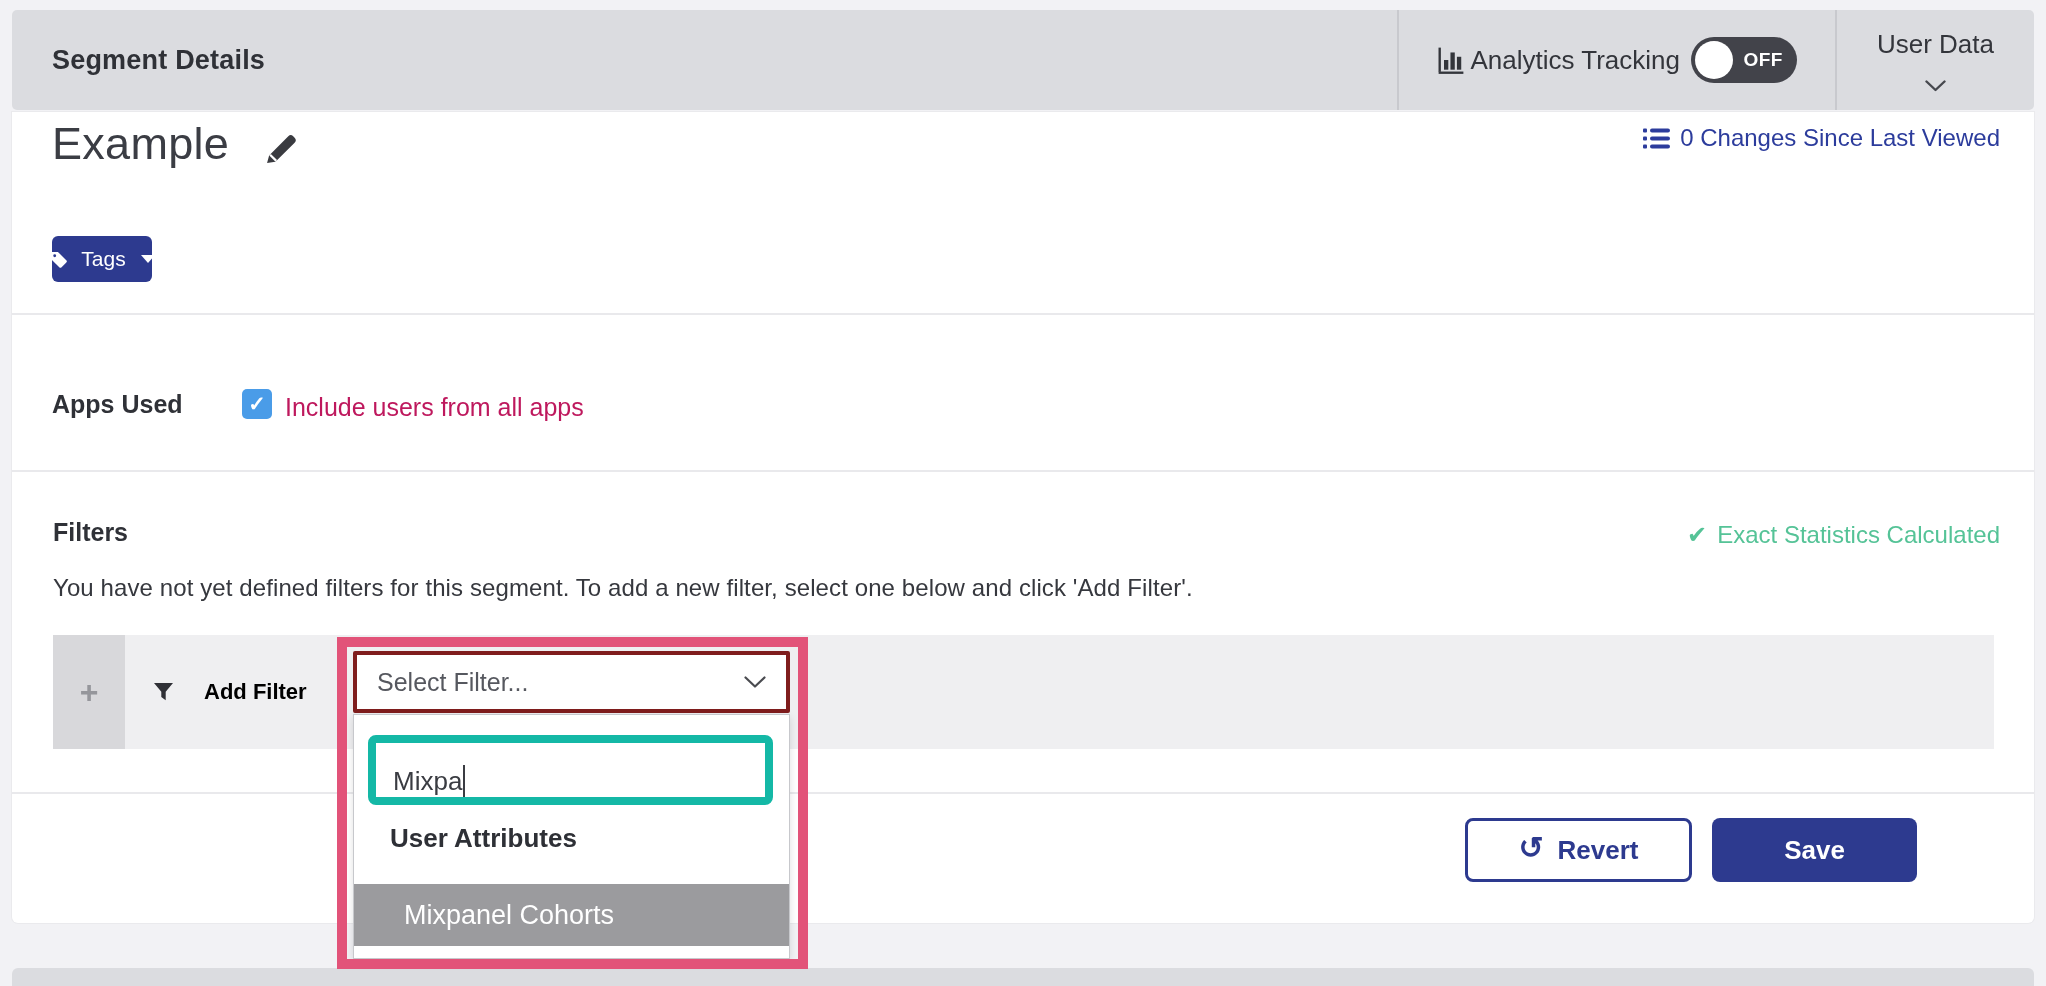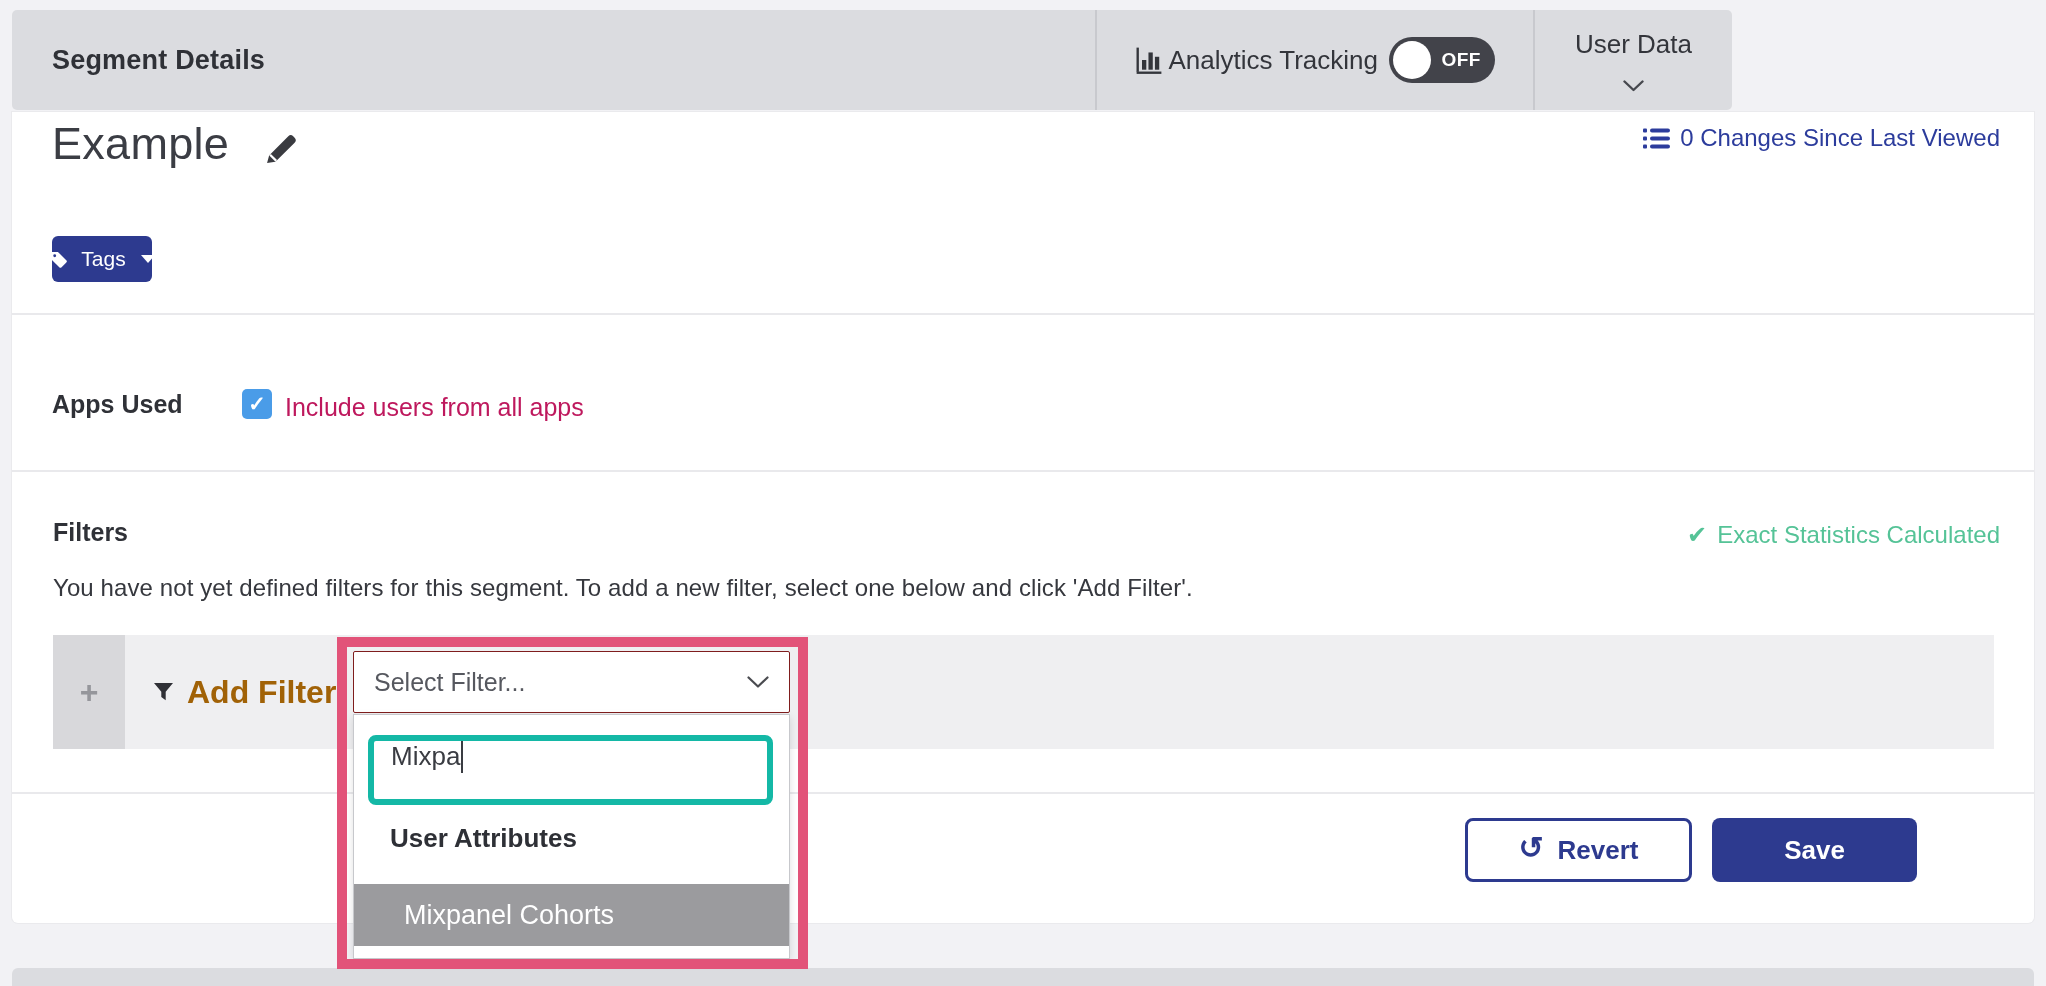--- a/index.html
+++ b/index.html
@@ -19,21 +19,21 @@
     width:2046px;height:986px;
     background:#f2f2f5;
     font-family:"Liberation Sans",sans-serif;
     color:#33353b;
     position:relative;
   }
   #app{position:absolute;inset:0;width:2046px;height:986px;}
 
   
   .header-bar{
-    position:absolute;left:12px;top:10px;width:1720px;height:100px;
+    position:absolute;left:12px;top:10px;width:2022px;height:100px;
     background:var(--header-gray);border-radius:5px;
     display:flex;align-items:center;
   }
   .hb-title{margin-left:40px;font-size:27px;font-weight:bold;color:#2f3137;letter-spacing:.2px;}
   .hb-spacer{flex:1;}
   .hb-div{width:2px;height:100px;background:#c8c9ce;flex:0 0 auto;}
   .hb-analytics{display:flex;align-items:center;gap:5px;padding:0 38px;font-size:26px;color:#33353b;}
   .toggle{position:relative;width:106px;height:46px;border-radius:23px;background:var(--toggle-dark);margin-left:6px;cursor:pointer;flex:0 0 auto;}
   .toggle .knob{position:absolute;left:4px;top:4px;width:38px;height:38px;border-radius:50%;background:#fff;}
   .toggle .state{position:absolute;right:14px;top:50%;transform:translateY(-50%);color:#fff;font-size:19px;font-weight:bold;letter-spacing:.5px;}
@@ -65,44 +65,44 @@
   .filters-heading{position:absolute;left:41px;top:406px;font-size:25px;font-weight:bold;color:#2f3137;}
   .status-badge{position:absolute;right:34px;top:409px;display:flex;align-items:center;gap:10px;
     font-size:24px;color:var(--success-green);}
   .status-badge .chk{font-size:24px;line-height:1;}
   .empty-text{position:absolute;left:41px;top:462px;font-size:24px;color:#36383e;letter-spacing:.1px;}
 
   .add-row{position:absolute;left:41px;top:523px;width:1941px;height:114px;background:var(--row-gray);
     display:flex;align-items:center;z-index:1;}
   .plus-cell{width:72px;height:114px;background:var(--plus-cell-gray);display:flex;align-items:center;justify-content:center;
     color:#95969b;font-size:32px;font-weight:bold;cursor:pointer;flex:0 0 auto;}
-  .add-filter-label{display:flex;align-items:center;gap:13px;margin-left:28px;
-    font-size:32px;font-weight:bold;color:#a16207;}
+  .add-filter-label{display:flex;align-items:center;gap:30px;margin-left:28px;
+    font-size:22px;font-weight:bold;color:#000000;}
 
   .revert-btn{position:absolute;left:1453px;top:706px;width:227px;height:64px;box-sizing:border-box;
     background:#fff;border:3px solid var(--brand-indigo);border-radius:8px;
     display:flex;align-items:center;justify-content:center;gap:14px;
     color:var(--brand-indigo);font-size:26px;font-weight:bold;cursor:pointer;}
   .save-btn{position:absolute;left:1700px;top:706px;width:205px;height:64px;
     background:var(--brand-indigo);border:none;border-radius:8px;
     display:flex;align-items:center;justify-content:center;
     color:#fff;font-size:26px;font-weight:bold;cursor:pointer;}
   .revert-btn .undo{font-size:30px;font-weight:bold;line-height:1;margin-top:-4px;}
 
   
   .select-box{position:absolute;left:353px;top:651px;width:437px;height:62px;box-sizing:border-box;
-    background:#fff;border:1px solid #7f1d1d;border-radius:2px;z-index:30;
+    background:#fff;border:4px solid #7f1d1d;border-radius:2px;z-index:30;
     display:flex;align-items:center;padding:0 20px;font-size:25px;color:#56585f;cursor:pointer;}
   .select-box .chev{margin-left:auto;}
 
   .dropdown-panel{position:absolute;left:353px;top:714px;width:437px;height:245px;box-sizing:border-box;
     background:#fff;border:1px solid #c7c8cc;z-index:30;box-shadow:0 3px 8px rgba(0,0,0,.12);}
   .search-box{position:absolute;left:14px;top:20px;width:405px;height:70px;box-sizing:border-box;
-    background:#fff;border:6px solid #14b8a6;border-radius:8px;
-    display:flex;align-items:flex-start;padding:0 17px;font-size:26px;color:#3a3c42;cursor:text;}
+    background:#fff;border:8px solid #14b8a6;border-radius:8px;
+    display:flex;align-items:flex-end;padding:0 17px;font-size:26px;color:#3a3c42;cursor:text;}
   .text-caret{display:inline-block;width:2px;height:32px;background:#3a3c42;margin-left:1px;}
   .group-label{position:absolute;left:36px;top:108px;font-size:26px;font-weight:bold;color:#2e3036;}
   .dd-option{position:absolute;left:0;top:169px;width:100%;height:62px;background:var(--option-gray);
     display:flex;align-items:center;padding-left:50px;box-sizing:border-box;
     font-size:27px;color:#fff;cursor:pointer;}
 
   .pink-box{position:absolute;left:337px;top:637px;width:471px;height:332px;box-sizing:border-box;
     border:10px solid var(--annotation-pink);z-index:40;pointer-events:none;}
 
   .bottom-bar{position:absolute;left:12px;top:968px;width:2022px;height:30px;

